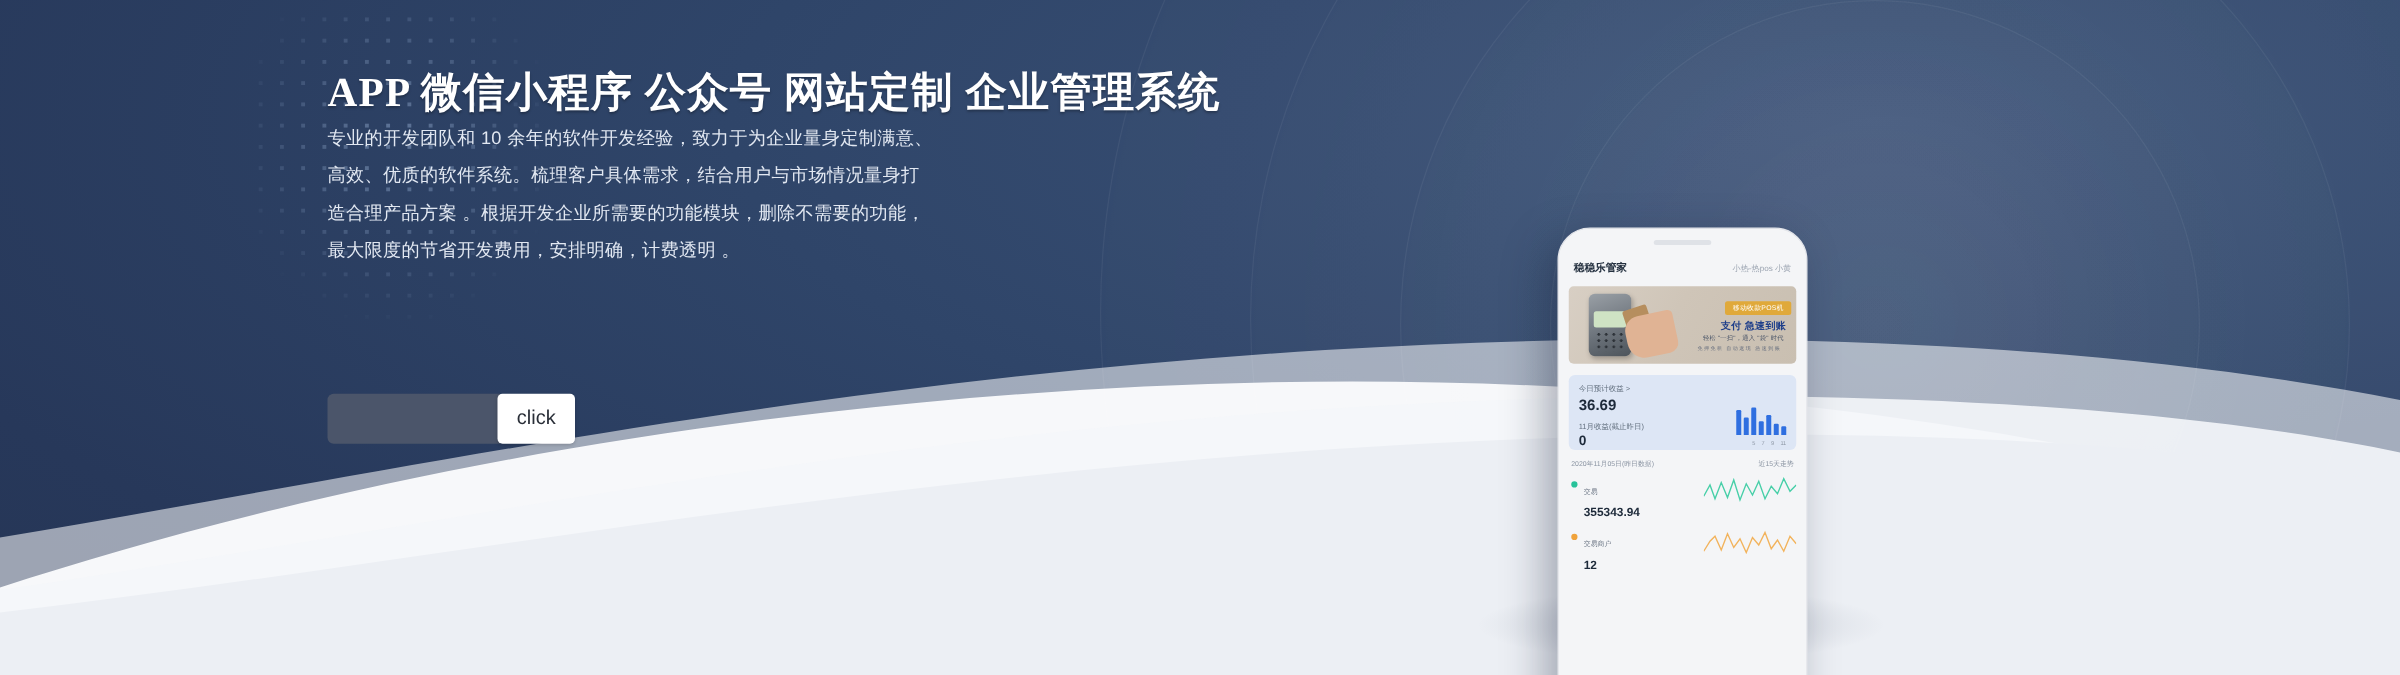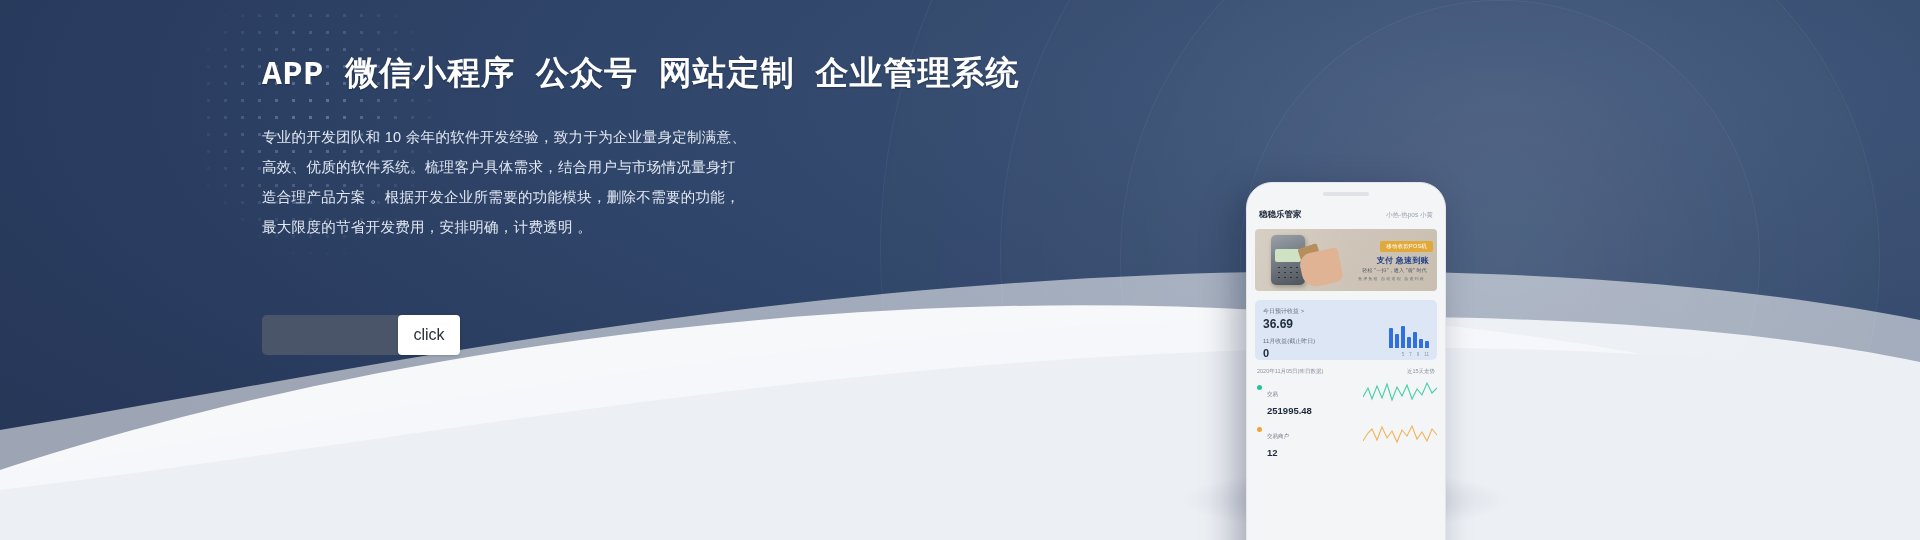--- a/index.html
+++ b/index.html
@@ -51,31 +51,31 @@
     pointer-events: none;
   }
 
   
   .swoosh { position: absolute; left: 0; bottom: 0; width: 1920px; height: 300px; pointer-events: none; }
 
   
   .copy { position: absolute; left: 262px; top: 56px; width: 640px; }
 
   .headline {
-    font-family: Liberation Mono, monospace;
+    font-family: Liberation Serif, serif;
     font-weight: 700;
     font-size: 33px;
     letter-spacing: 1px;
     color: #ffffff;
     white-space: nowrap;
     line-height: 1.2;
     text-shadow: 0 1px 2px rgba(0,0,0,0.28);
   }
 
-  .desc { margin-top: 26px; }
+  .desc { }
   .desc p {
     font-size: 14.5px;
     line-height: 30px;
     color: #e2e8f2;
     letter-spacing: 0.3px;
     white-space: nowrap;
   }
 
   
   .cta {
@@ -304,21 +304,21 @@
       <div class="ph-row">
         <span class="ph-date">2020年11月05日(昨日数据)</span>
         <span class="ph-trend">近15天走势</span>
       </div>
 
       <div>
         <div class="ph-stat">
           <span class="ph-dot" style="background: rgb(39, 194, 154);"></span>
           <span>
             <span class="ph-stat-lbl">交易</span><br>
-            <span class="ph-stat-val">251995.48</span>
+            <span class="ph-stat-val">355343.94</span>
           </span>
           <svg class="ph-spark" width="74" height="26">
             <polyline fill="none" stroke-width="1.1" stroke="#47cfa8" points="0,18 5,9 9,20 14,7 19,19 24,5 29,21 34,8 39,17 44,6 49,20 54,10 59,16 64,4 69,14 74,9"></polyline>
           </svg>
         </div>
         <div class="ph-stat">
           <span class="ph-dot" style="background: rgb(240, 163, 60);"></span>
           <span>
             <span class="ph-stat-lbl">交易商户</span><br>
             <span class="ph-stat-val">12</span>

